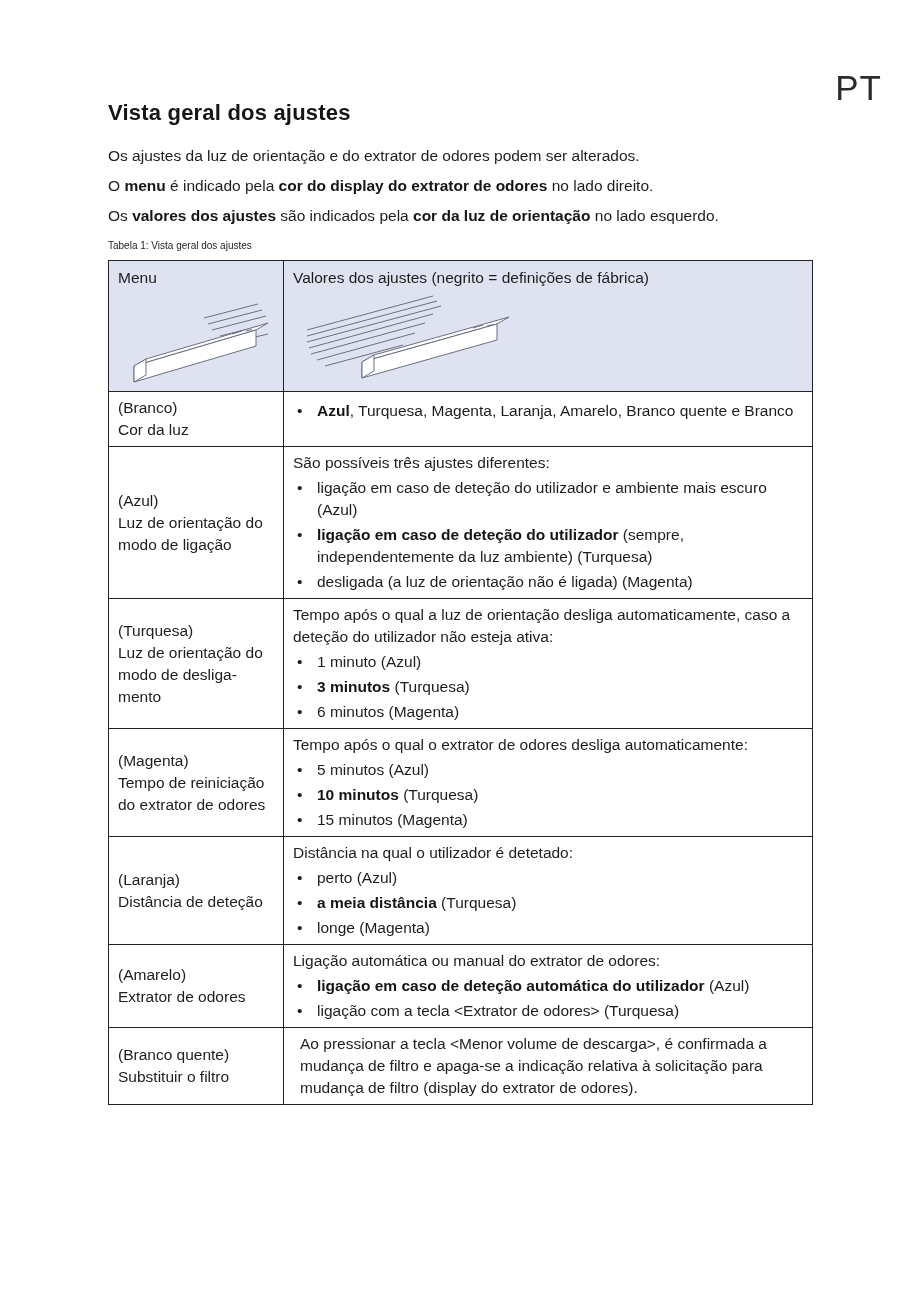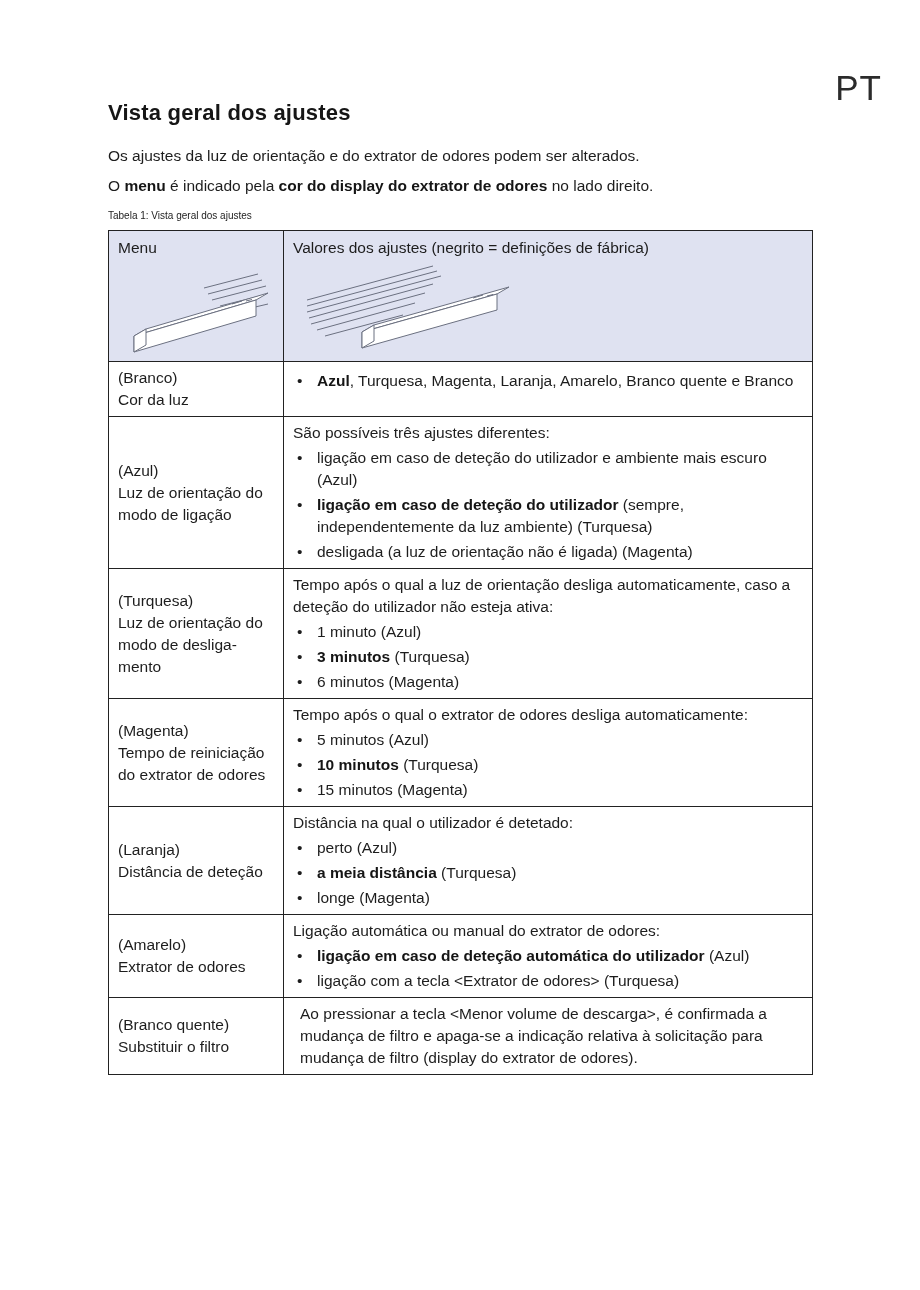--- a/index.html
+++ b/index.html
@@ -78,20 +78,21 @@
 <div class="page">
 
   <div class="lang-badge">PT</div>
 
   <div class="content">
     <h1 class="doc-title">Vista geral dos ajustes</h1>
 
     <div class="intro">
       <p>Os ajustes da luz de orientação e do extrator de odores podem ser alterados.</p>
       <p>O <b>menu</b> é indicado pela <b>cor do display do extrator de odores</b> no lado direito.</p>
+      <p>Os <b>valores dos ajustes</b> são indicados pela <b>cor da luz de orientação</b> no lado esquerdo.</p>
     </div>
 
     <div class="table-caption">Tabela 1: Vista geral dos ajustes</div>
 
     <div class="tbl">
       <div class="tr thr" style="background: rgb(223, 226, 241);">
         <div class="td menu-col head-cell menu-head">
           <div class="th-label">Menu</div>
           <svg class="illu illu-left" width="158" height="90" viewBox="0 0 158 90">
             <line class="ln" x1="84" y1="22" x2="138" y2="8"></line>

